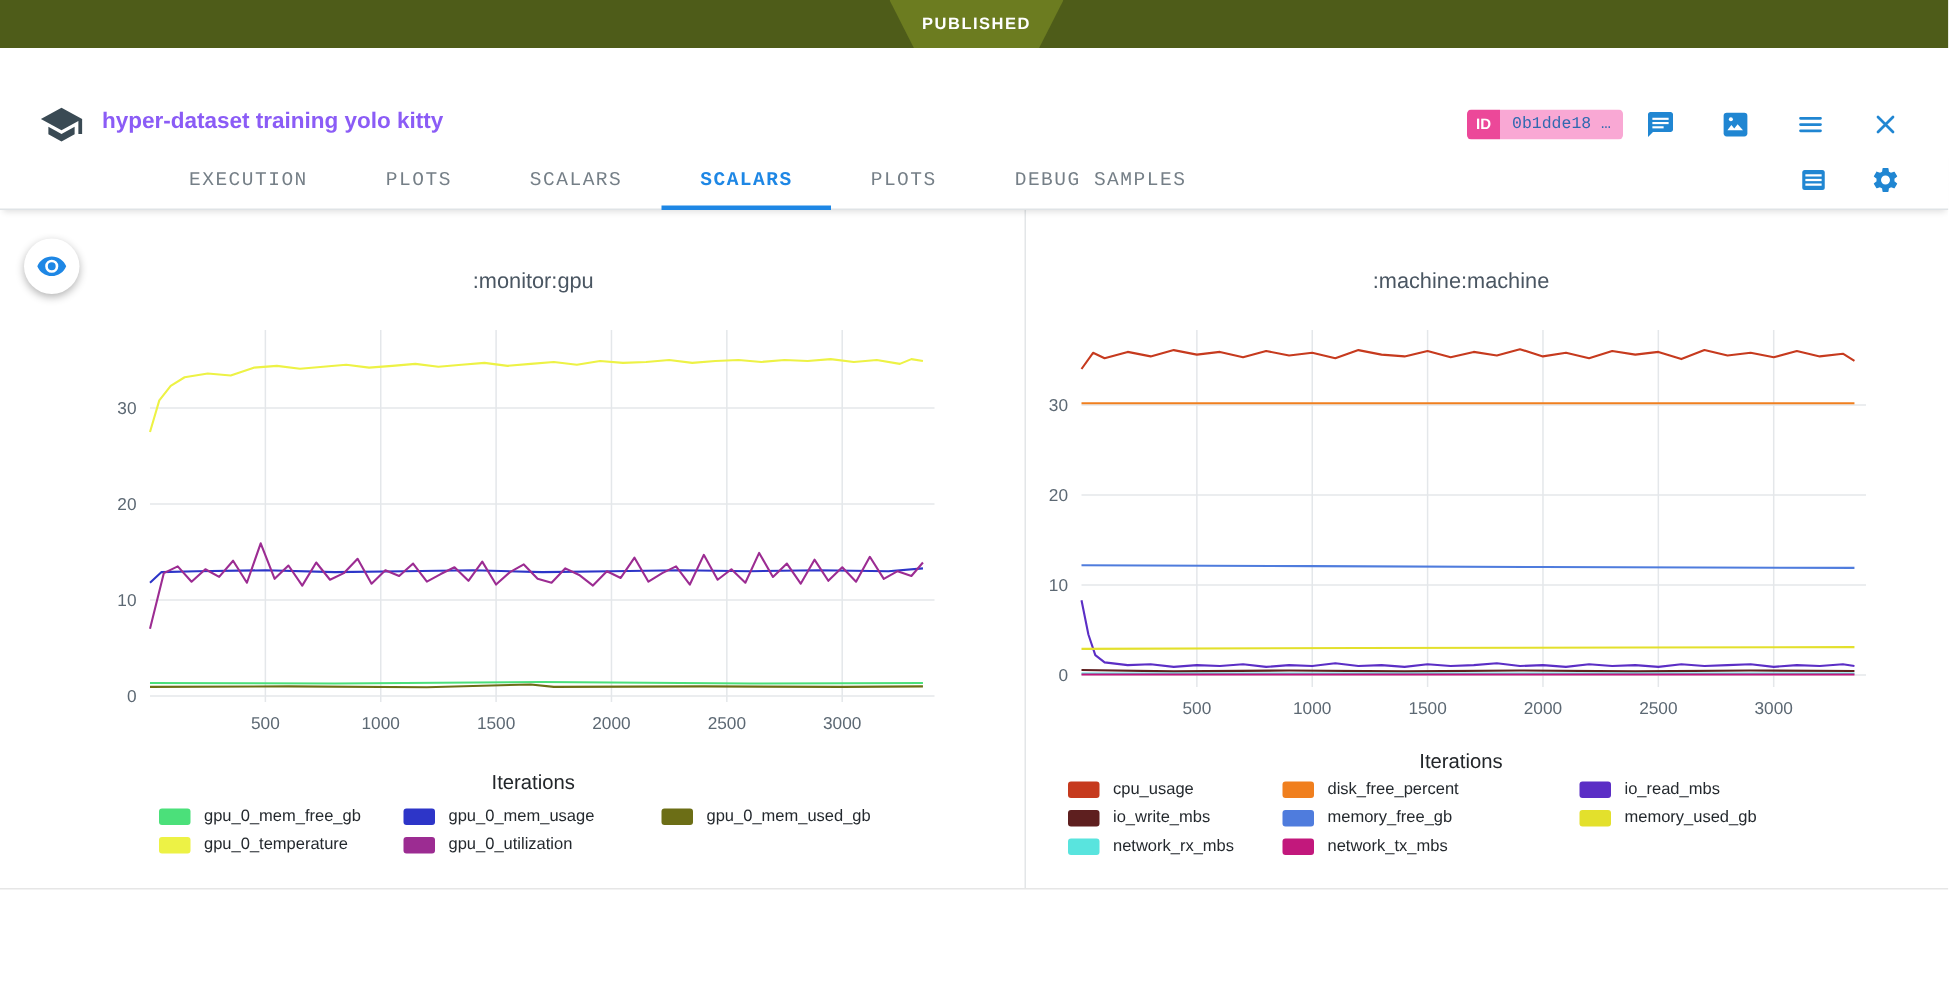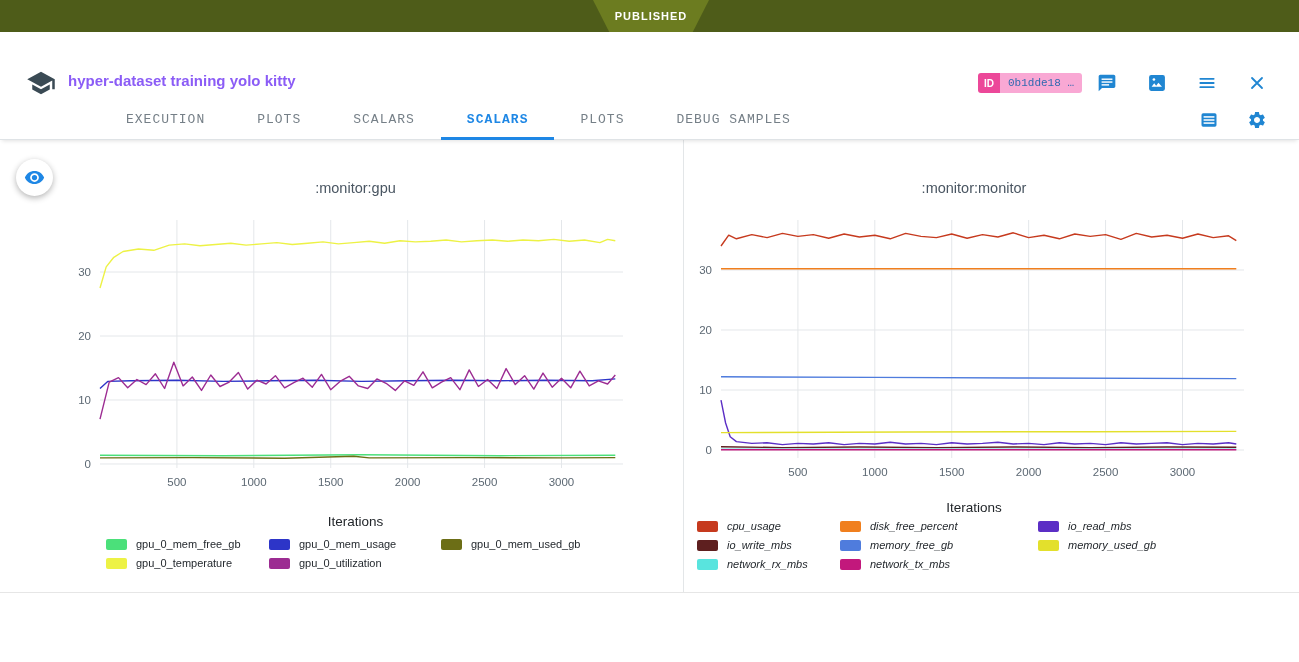--- a/index.html
+++ b/index.html
@@ -192,21 +192,21 @@
             <span class="legend-label">gpu_0_temperature</span>
           </div>
           <div class="legend-item">
             <span class="swatch" style="background: rgb(156, 44, 146);"></span>
             <span class="legend-label">gpu_0_utilization</span>
           </div>
         </div>
     </div>
 
     <div class="panel panel-right">
-      <div class="chart-title">:monitor:monitor</div>
+      <div class="chart-title">:machine:machine</div>
       <svg class="chart-svg" width="605" height="282">
           <line x1="62" x2="585" y1="240.0186585980837" y2="240.0186585980837" stroke="#e4e7ea" stroke-width="1"></line>
           <text x="53" y="244.0186585980837" text-anchor="end" class="tick">0</text>
           <line x1="62" x2="585" y1="180.0085728693898" y2="180.0085728693898" stroke="#e4e7ea" stroke-width="1"></line>
           <text x="53" y="184.0085728693898" text-anchor="end" class="tick">10</text>
           <line x1="62" x2="585" y1="119.99848714069591" y2="119.99848714069591" stroke="#e4e7ea" stroke-width="1"></line>
           <text x="53" y="123.99848714069591" text-anchor="end" class="tick">20</text>
           <line x1="62" x2="585" y1="59.98840141200199" y2="59.98840141200199" stroke="#e4e7ea" stroke-width="1"></line>
           <text x="53" y="63.98840141200199" text-anchor="end" class="tick">30</text>
           <line x1="138.91176470588238" x2="138.91176470588238" y1="10" y2="248" stroke="#e4e7ea" stroke-width="1"></line>
@@ -224,21 +224,21 @@
           <polyline points="62.0,36.0 69.7,25.2 77.4,28.8 92.8,24.6 108.1,27.6 123.5,23.4 138.9,26.4 154.3,24.6 169.7,28.2 185.1,24.0 200.4,27.0 215.8,25.2 231.2,28.8 246.6,23.4 262.0,26.4 277.4,27.6 292.7,24.0 308.1,28.2 323.5,24.6 338.9,27.0 354.3,22.8 369.6,27.6 385.0,25.2 400.4,28.8 415.8,24.0 431.2,26.4 446.6,24.6 461.9,29.4 477.3,23.4 492.7,27.0 508.1,25.2 523.5,28.2 538.9,24.0 554.2,27.6 569.6,25.8 577.3,30.6" fill="none" stroke="#c63a1e" stroke-width="1.4" stroke-linejoin="round"></polyline>
           <polyline points="62.0,58.8 577.3,58.8" fill="none" stroke="#f07f1e" stroke-width="1.4" stroke-linejoin="round"></polyline>
           <polyline points="62.0,190.2 66.6,213.0 71.2,226.8 77.4,231.6 92.8,233.4 108.1,232.8 123.5,234.6 138.9,233.4 154.3,234.0 169.7,232.8 185.1,234.6 200.4,233.4 215.8,234.0 231.2,232.2 246.6,234.0 262.0,233.4 277.4,234.6 292.7,232.8 308.1,234.0 323.5,233.4 338.9,232.2 354.3,234.0 369.6,233.4 385.0,234.6 400.4,232.8 415.8,234.0 431.2,233.4 446.6,234.6 461.9,232.8 477.3,234.0 492.7,233.4 508.1,232.8 523.5,234.6 538.9,233.4 554.2,234.0 569.6,232.8 577.3,234.0" fill="none" stroke="#5b2ec5" stroke-width="1.4" stroke-linejoin="round"></polyline>
           <polyline points="62.0,236.7 123.5,237.6 200.4,237.0 277.4,237.6 354.3,237.0 431.2,237.6 508.1,237.0 577.3,237.3" fill="none" stroke="#5e1f1f" stroke-width="1.4" stroke-linejoin="round"></polyline>
           <polyline points="62.0,166.8 215.8,167.4 369.6,168.0 577.3,168.6" fill="none" stroke="#4f7cdd" stroke-width="1.4" stroke-linejoin="round"></polyline>
           <polyline points="62.0,222.6 246.6,222.0 431.2,221.7 577.3,221.4" fill="none" stroke="#e3e02c" stroke-width="1.4" stroke-linejoin="round"></polyline>
           <polyline points="62.0,239.1 577.3,239.1" fill="none" stroke="#59e4de" stroke-width="1.4" stroke-linejoin="round"></polyline>
           <polyline points="62.0,239.7 577.3,239.7" fill="none" stroke="#c2187c" stroke-width="1.4" stroke-linejoin="round"></polyline>
         </svg>
       <div class="xlabel" style="top:360px;">Iterations</div>
-      <div class="legend" style="left:48px; top:380px; grid-template-columns:143px 198px 160px;font-style:italic;">
+      <div class="legend" style="left:63px; top:380px; grid-template-columns:143px 198px 160px;">
           <div class="legend-item">
             <span class="swatch" style="background: rgb(198, 58, 30);"></span>
             <span class="legend-label">cpu_usage</span>
           </div>
           <div class="legend-item">
             <span class="swatch" style="background: rgb(240, 127, 30);"></span>
             <span class="legend-label">disk_free_percent</span>
           </div>
           <div class="legend-item">
             <span class="swatch" style="background: rgb(91, 46, 197);"></span>

